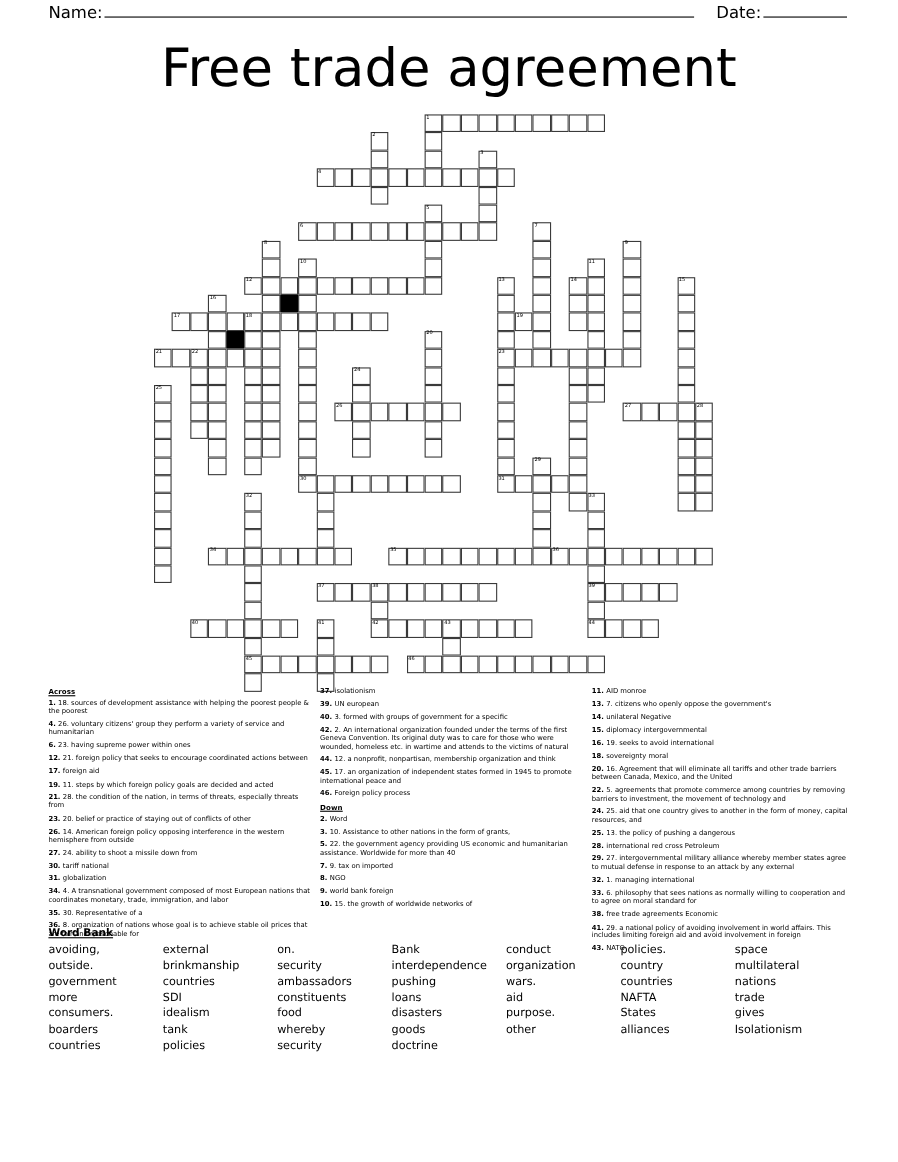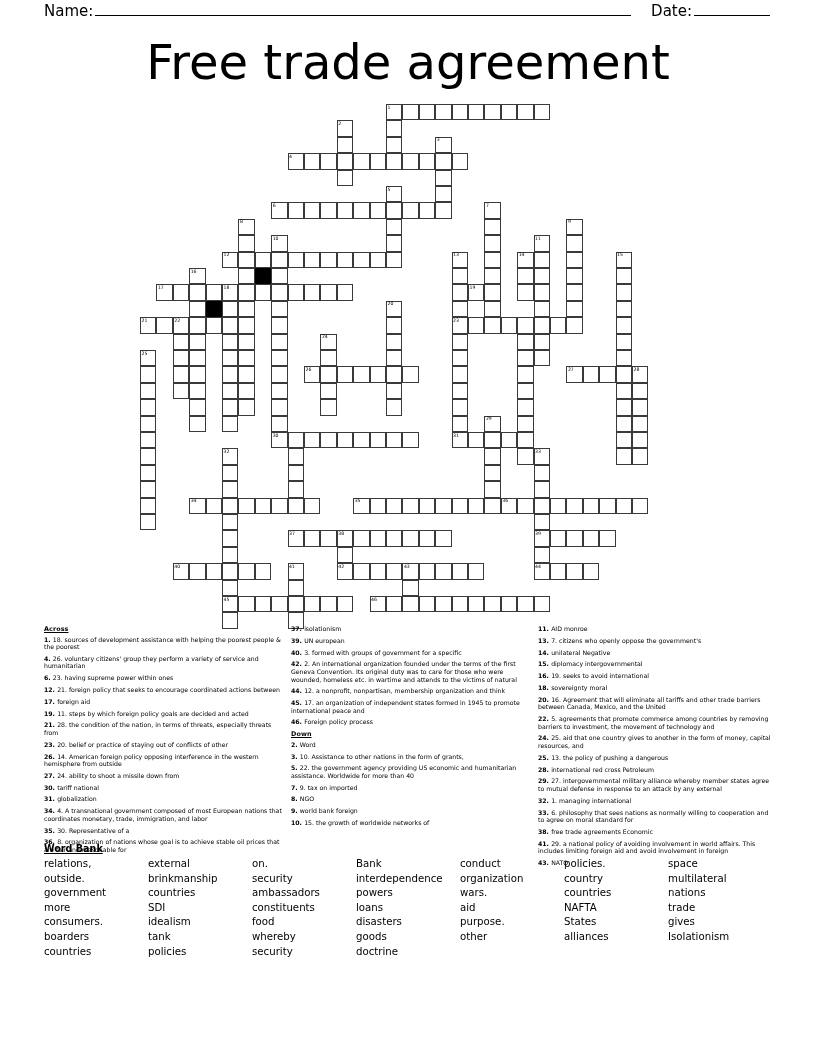--- a/index.html
+++ b/index.html
@@ -595,21 +595,21 @@
       <div class="clue"><b>38. </b><span>free trade agreements Economic</span></div>
       <div class="clue"><b>41. </b><span>29. a national policy of avoiding involvement in world affairs. This includes limiting foreign aid and avoid involvement in foreign</span></div>
       <div class="clue"><b>43. </b><span>NATO</span></div>
     </div>
 </div>
 
 <div id="wordbank">
   <div class="wbhead">Word Bank</div>
   <div class="wbgrid" id="wb-grid">
       <div class="wbcol">
-        <div class="wbitem">relations,</div>
+        <div class="wbitem">avoiding,</div>
         <div class="wbitem">outside.</div>
         <div class="wbitem">government</div>
         <div class="wbitem">more</div>
         <div class="wbitem">consumers.</div>
         <div class="wbitem">boarders</div>
         <div class="wbitem">countries</div>
       </div>
       <div class="wbcol">
         <div class="wbitem">external</div>
         <div class="wbitem">brinkmanship</div>
@@ -624,21 +624,21 @@
         <div class="wbitem">security</div>
         <div class="wbitem">ambassadors</div>
         <div class="wbitem">constituents</div>
         <div class="wbitem">food</div>
         <div class="wbitem">whereby</div>
         <div class="wbitem">security</div>
       </div>
       <div class="wbcol">
         <div class="wbitem">Bank</div>
         <div class="wbitem">interdependence</div>
-        <div class="wbitem">powers</div>
+        <div class="wbitem">pushing</div>
         <div class="wbitem">loans</div>
         <div class="wbitem">disasters</div>
         <div class="wbitem">goods</div>
         <div class="wbitem">doctrine</div>
       </div>
       <div class="wbcol">
         <div class="wbitem">conduct</div>
         <div class="wbitem">organization</div>
         <div class="wbitem">wars.</div>
         <div class="wbitem">aid</div>

